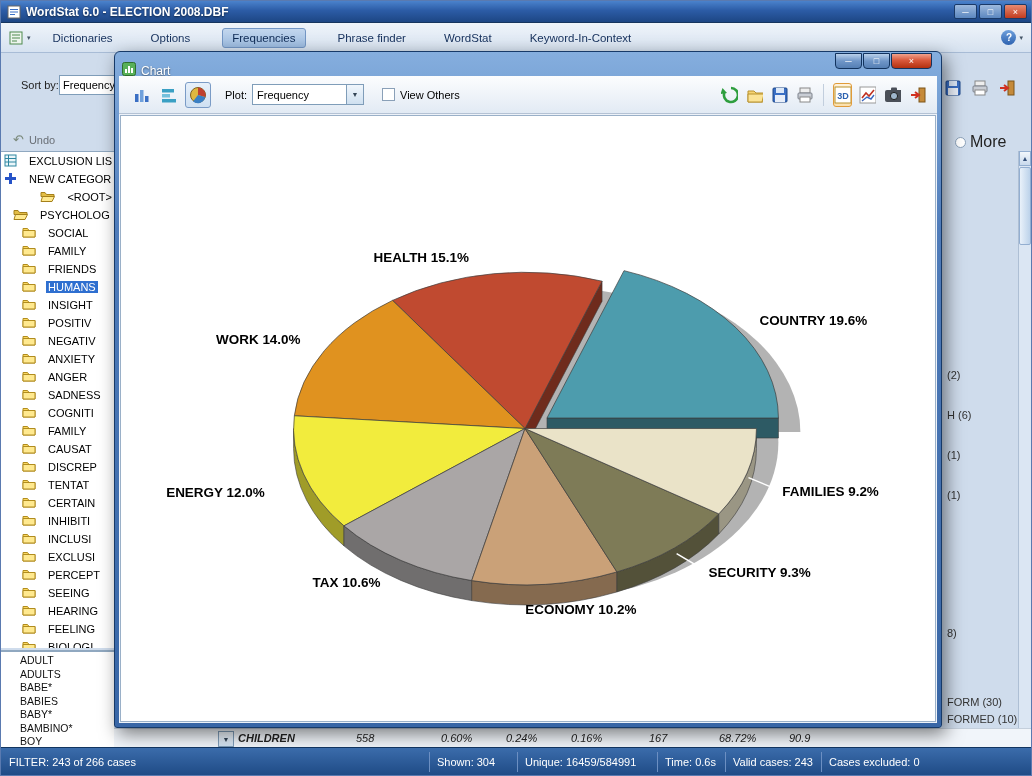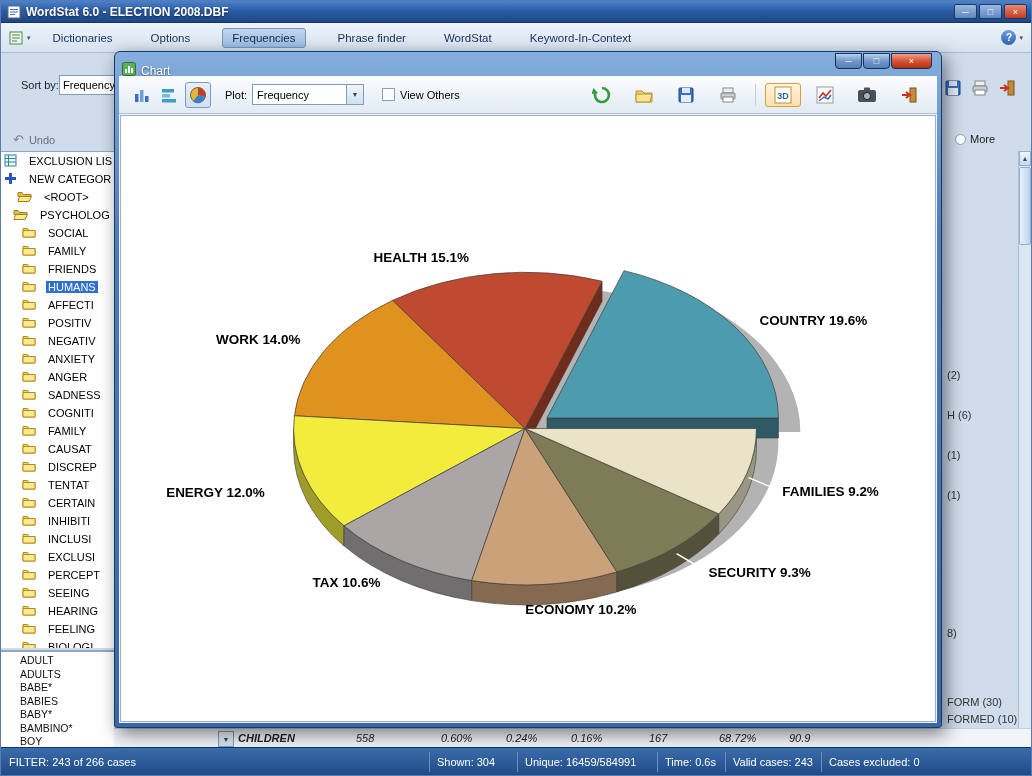--- a/index.html
+++ b/index.html
@@ -30,21 +30,21 @@
 
 .tree{position:absolute;left:0;top:150px;width:113px;height:497px;background:#fff;border-top:1px solid #90a8c0;overflow:hidden;}
 .tree-row{height:18px;display:flex;align-items:center;gap:10px;font-size:11px;color:#000;white-space:nowrap;}
 .tree-row .tlabel{padding:0 2px;}
 .tree-row .tlabel.sel{background:#2e6fd0;color:#fff;}
 .wordlist{position:absolute;left:0;top:649px;width:113px;height:99px;background:#fff;border-top:2px solid #90a8c0;padding-top:2px;overflow:hidden;}
 .word-row{height:13.5px;font-size:10.5px;padding-left:19px;color:#111;white-space:nowrap;}
 
 
 .bg-icons{position:absolute;top:78px;left:943px;display:flex;gap:9px;z-index:1;}
-.more-radio{position:absolute;left:954px;top:132px;display:flex;align-items:center;gap:4px;font-size:11px;color:#222;z-index:1;}
+.more-radio{position:absolute;left:954px;top:132px;display:flex;align-items:center;gap:4px;font-size:16px;color:#222;z-index:1;}
 .radio-circle{width:11px;height:11px;border-radius:50%;border:1px solid #8aa0b8;background:#fff;}
 .fragments span{position:absolute;left:946px;font-size:11px;color:#333;white-space:nowrap;z-index:1;}
 .vscroll{position:absolute;right:0;top:150px;width:13px;height:598px;background:#dbe6f3;border-left:1px solid #aebfd4;z-index:1;}
 .varrow{height:15px;background:linear-gradient(#f2f7fc,#c8d9ec);border:1px solid #93aed0;font-size:7px;color:#35507a;display:flex;align-items:center;justify-content:center;}
 .vthumb{position:absolute;left:0;right:0;top:16px;height:78px;background:linear-gradient(90deg,#e9f1fa,#bcd2ea);border:1px solid #93aed0;border-radius:2px;}
 .varrow.bottom{position:absolute;bottom:0;left:0;right:0;}
 
 
 .table-strip{position:absolute;left:113px;right:0;top:727px;height:21px;background:#f1f5fa;border-top:1px solid #c4cfdc;font-size:11px;font-style:italic;color:#222;z-index:1;text-align:right;}
 .table-strip .cellkw{position:absolute;left:124px;top:3px;font-weight:bold;}
@@ -65,21 +65,21 @@
 .chart-body{position:absolute;left:4px;top:24px;right:4px;bottom:4px;background:#edf2f9;}
 .chart-toolbar{height:38px;border-bottom:1px solid #b4c2d4;background:linear-gradient(#fcfdfe,#e2eaf4);display:flex;align-items:center;padding:0 10px;}
 .cbtn{width:26px;height:26px;border:1px solid transparent;border-radius:3px;display:flex;align-items:center;justify-content:center;margin-right:2px;}
 .cbtn.pressed{border-color:#7a9bc6;background:linear-gradient(#e7f0fa,#cfe0f2);}
 .plot-label{font-size:11px;margin-left:12px;}
 .plot-combo{width:112px;height:21px;background:#fff;border:1px solid #7f9db9;display:flex;align-items:center;font-size:11px;padding-left:4px;margin-left:5px;}
 .combo-arrow{margin-left:auto;width:17px;height:100%;background:linear-gradient(#f0f6fc,#cfe0f0);border-left:1px solid #7f9db9;display:flex;align-items:center;justify-content:center;font-size:7px;color:#345;}
 .vo-check{width:13px;height:13px;background:#fff;border:1px solid #8aa0b8;margin-left:18px;}
 .vo-label{font-size:11px;margin-left:5px;}
 .right-icons{margin-left:auto;display:flex;align-items:center;gap:6px;}
-.tbtn{width:36px;height:24px;display:flex;align-items:center;justify-content:center;border:1px solid transparent;border-radius:3px;}
+.tbtn{width:19px;height:24px;display:flex;align-items:center;justify-content:center;border:1px solid transparent;border-radius:3px;}
 .tbtn.active{border-color:#e09b3a;background:linear-gradient(#fff3dd,#fbe0ad);}
 .tsep{width:1px;height:22px;background:#c2cedd;margin:0 3px;}
 .chart-client{position:absolute;left:1px;right:1px;top:39px;bottom:1px;background:#fff;border:1px solid #9ab0c8;overflow:hidden;}
 .chart-main-title{position:absolute;top:22px;left:0;right:0;text-align:center;font-size:27px;font-weight:bold;color:#000;z-index:2;letter-spacing:.5px;}
 #pieSvg{position:absolute;inset:0;width:100%;height:100%;z-index:1;}
 .pie-label{font-family:"Liberation Sans",sans-serif;font-size:13.5px;font-weight:bold;fill:#000;}
 </style>
 </head>
 <body>
 
@@ -135,21 +135,21 @@
           <path d="M1 4.5h11M1 8h11M4.5 1v11" stroke="#2e86a0" fill="none"></path>
         </svg></span>
       <span class="tlabel">EXCLUSION LIS</span>
     </div>
     <div class="tree-row" style="padding-left: 3px;">
       <span><svg width="13" height="13">
           <path d="M6.5 1v11M1 6.5h11" stroke="#2653c8" stroke-width="3"></path>
         </svg></span>
       <span class="tlabel">NEW CATEGOR</span>
     </div>
-    <div class="tree-row" style="padding-left: 16px;">
+    <div class="tree-row" style="padding-left: 3px; justify-content: flex-end;">
       <span><svg width="15" height="12">
           <path d="M1 2.5h4l1.5 2h7.5v2H1z" fill="#e3bd45" stroke="#a5801a"></path>
           <path d="M2.5 6.5h12l-2.5 5h-11z" fill="#ffe98f" stroke="#a5801a"></path>
         </svg></span>
       <span class="tlabel">&lt;ROOT&gt;</span>
     </div>
     <div class="tree-row" style="padding-left: 12px;">
       <span><svg width="15" height="12">
           <path d="M1 2.5h4l1.5 2h7.5v2H1z" fill="#e3bd45" stroke="#a5801a"></path>
           <path d="M2.5 6.5h12l-2.5 5h-11z" fill="#ffe98f" stroke="#a5801a"></path>
@@ -182,21 +182,21 @@
           <path d="M1 2.5h4.5l1.5 2h6v6.5H1z" fill="#fcd95f" stroke="#b18c1e"></path>
           <path d="M1 4.5h12v6.5H1z" fill="#ffe98f" stroke="#b18c1e"></path>
         </svg></span>
       <span class="tlabel sel">HUMANS</span>
     </div>
     <div class="tree-row" style="padding-left: 21px;">
       <span><svg width="14" height="12">
           <path d="M1 2.5h4.5l1.5 2h6v6.5H1z" fill="#fcd95f" stroke="#b18c1e"></path>
           <path d="M1 4.5h12v6.5H1z" fill="#ffe98f" stroke="#b18c1e"></path>
         </svg></span>
-      <span class="tlabel">AFFECTI</span>
+      <span class="tlabel">INSIGHT</span>
     </div>
     <div class="tree-row" style="padding-left: 21px;">
       <span><svg width="14" height="12">
           <path d="M1 2.5h4.5l1.5 2h6v6.5H1z" fill="#fcd95f" stroke="#b18c1e"></path>
           <path d="M1 4.5h12v6.5H1z" fill="#ffe98f" stroke="#b18c1e"></path>
         </svg></span>
       <span class="tlabel">POSITIV</span>
     </div>
     <div class="tree-row" style="padding-left: 21px;">
       <span><svg width="14" height="12">

